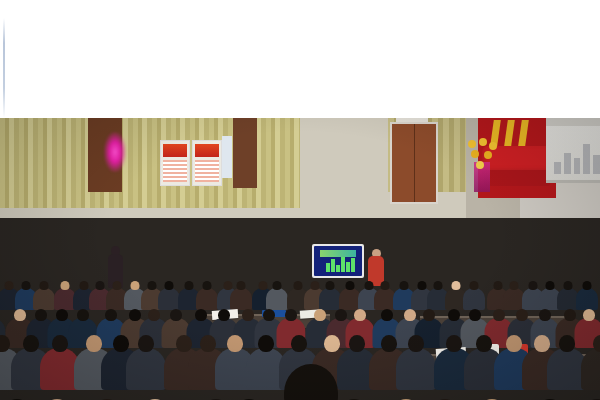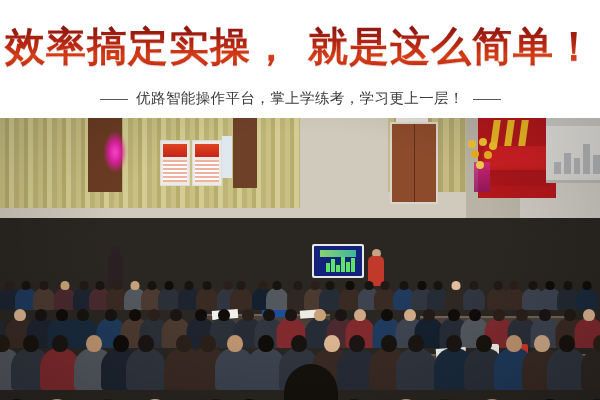--- a/index.html
+++ b/index.html
@@ -156,31 +156,20 @@
   .vignette{position:absolute;left:0;top:0;width:600px;height:282px;
     background:radial-gradient(ellipse at 50% 42%,rgba(0,0,0,0) 45%,rgba(0,0,0,.22) 100%);}
 </style>
 </head>
 <body>
 
 <div class="banner">
 
   <div class="left-rule"></div>
 
-  <div class="header">
-
-    <div class="headline">
-      <span>效率搞定实操，</span><span class="gap"></span><span>就是这么简单！</span>
-    </div>
-
-    <div class="subline">
-      <span class="dash">——</span><span class="sgap"></span><span>优路智能操作平台，掌上学练考，学习更上一层！</span><span class="sgap"></span><span class="dash">——</span>
-    </div>
-
-  </div>
 
   <div class="photo">
 
     <div class="wall"></div>
     <div class="wall-right"></div>
     <div class="wall-farright"></div>
     <div class="curtain"></div>
     <div class="curtain-r"></div>
     <div class="door-wood"></div>
     <div class="door-wood2"></div>

